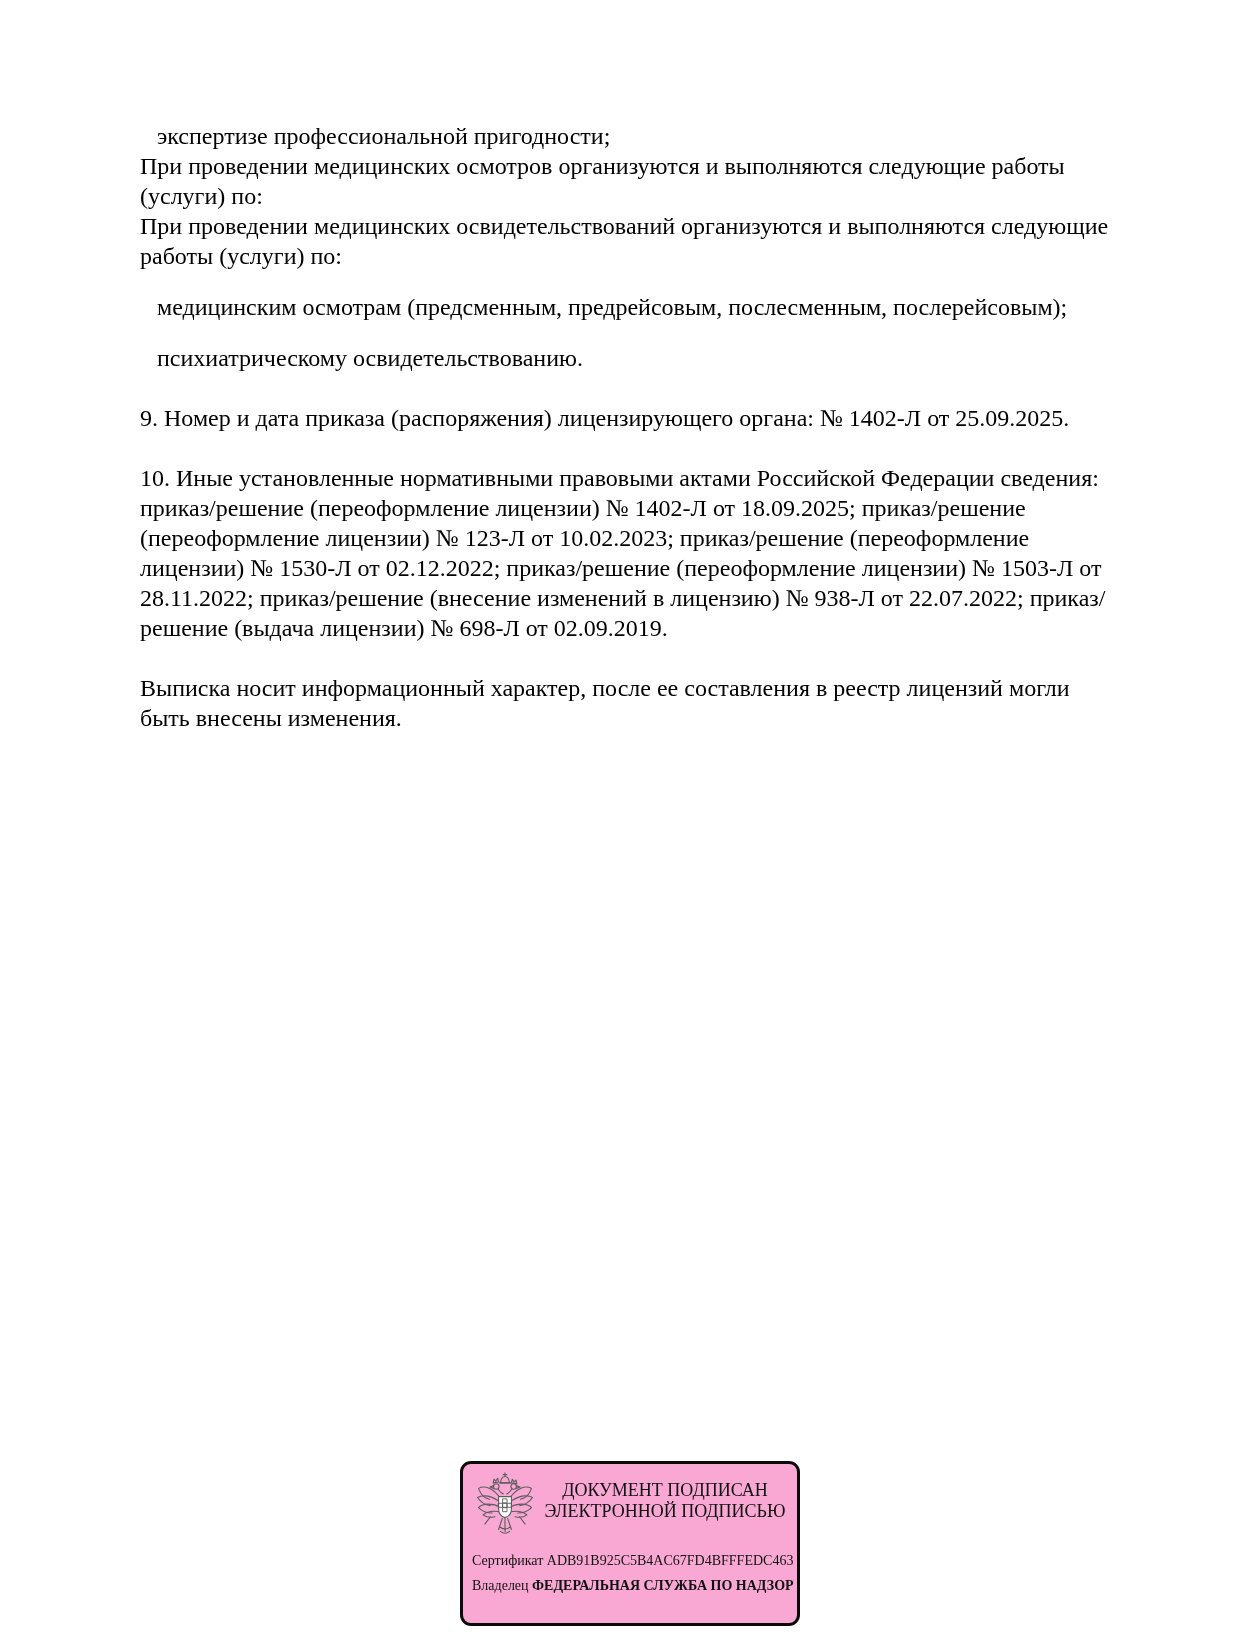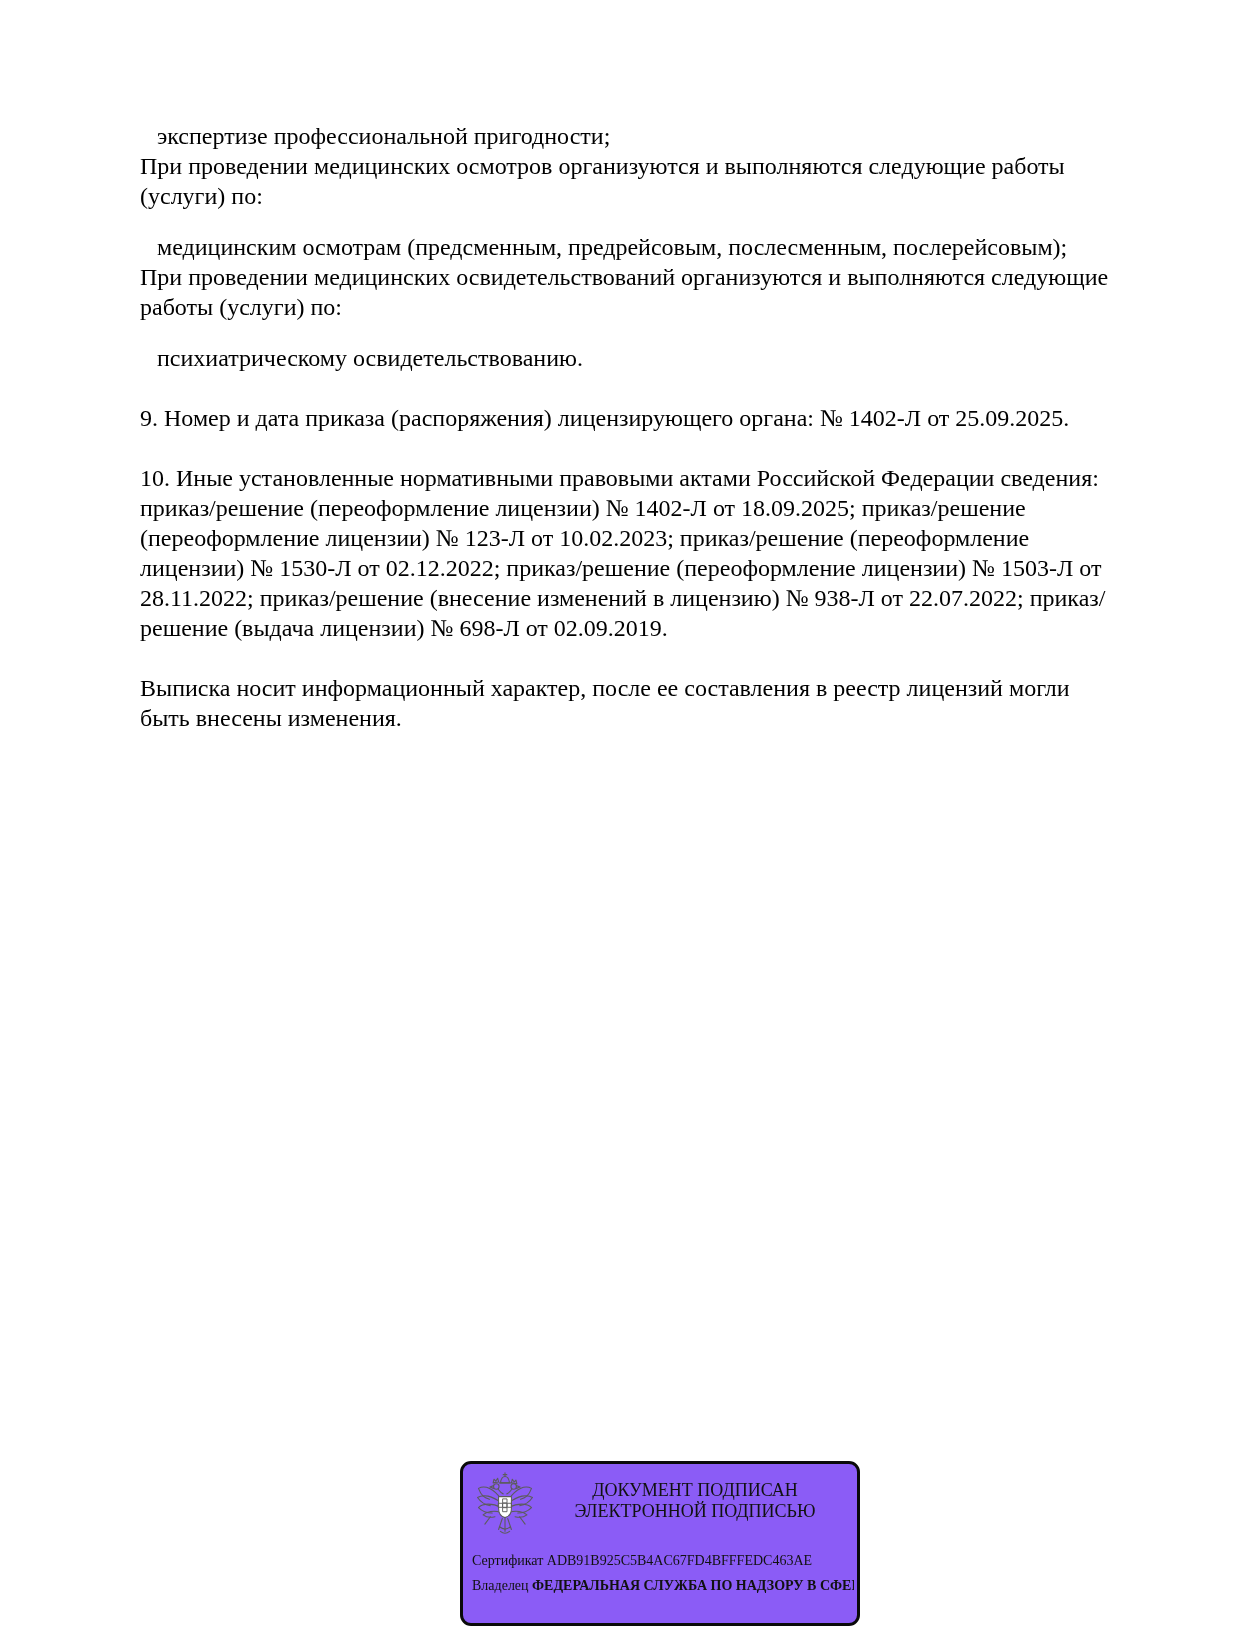--- a/index.html
+++ b/index.html
@@ -24,25 +24,25 @@
     text-align: left;
   }
   .para { margin: 0; }
   .para.indent { padding-left: 17px; margin-top: 21px; }
   .para.gap { margin-top: 30px; }
 
   
   .stamp {
     position: absolute;
     left: 460px; top: 1461px;
-    width: 400px; height: 165px;
+    width: 340px; height: 165px;
     border: 3px solid #0a0a0a;
     border-radius: 11px;
     box-sizing: border-box;
-    background: #8b5cf6;
+    background: #f9a8d4;
   }
   .emblem {
     position: absolute;
     left: 12px; top: 7px;
     width: 60px; height: 75px;
   }
   .stamp-title {
     position: absolute;
     left: 78px; right: 8px; top: 16px;
     text-align: center;
@@ -65,22 +65,22 @@
   .info-line .bold { font-weight: bold; }
 </style>
 </head>
 <body>
 
 <div class="page">
 
   <div class="doc-text">
       <div class="para indent">экспертизе профессиональной пригодности;</div>
       <div class="para">При проведении медицинских осмотров организуются и выполняются следующие работы (услуги) по:</div>
+      <div class="para">При проведении медицинских освидетельствований организуются и выполняются следующие работы (услуги) по:</div>
       <div class="para indent">медицинским осмотрам (предсменным, предрейсовым, послесменным, послерейсовым);</div>
-      <div class="para">При проведении медицинских освидетельствований организуются и выполняются следующие работы (услуги) по:</div>
       <div class="para indent">психиатрическому освидетельствованию.</div>
       <div class="para gap">9. Номер и дата приказа (распоряжения) лицензирующего органа: № 1402-Л от 25.09.2025.</div>
       <div class="para gap">10. Иные установленные нормативными правовыми актами Российской Федерации сведения: приказ/решение (переоформление лицензии) № 1402-Л от 18.09.2025; приказ/решение (переоформление лицензии) № 123-Л от 10.02.2023; приказ/решение (переоформление лицензии) № 1530-Л от 02.12.2022; приказ/решение (переоформление лицензии) № 1503-Л от 28.11.2022; приказ/решение (внесение изменений в лицензию) № 938-Л от 22.07.2022; приказ/решение (выдача лицензии) № 698-Л от 02.09.2019.</div>
       <div class="para gap">Выписка носит информационный характер, после ее составления в реестр лицензий могли быть внесены изменения.</div>
     </div>
 
   <div class="stamp">
 
     <svg class="emblem" viewBox="0 0 64 82" aria-hidden="true">
       <g stroke="#5c5c5c" fill="none" stroke-width="1.2" stroke-linecap="round" stroke-linejoin="round">

